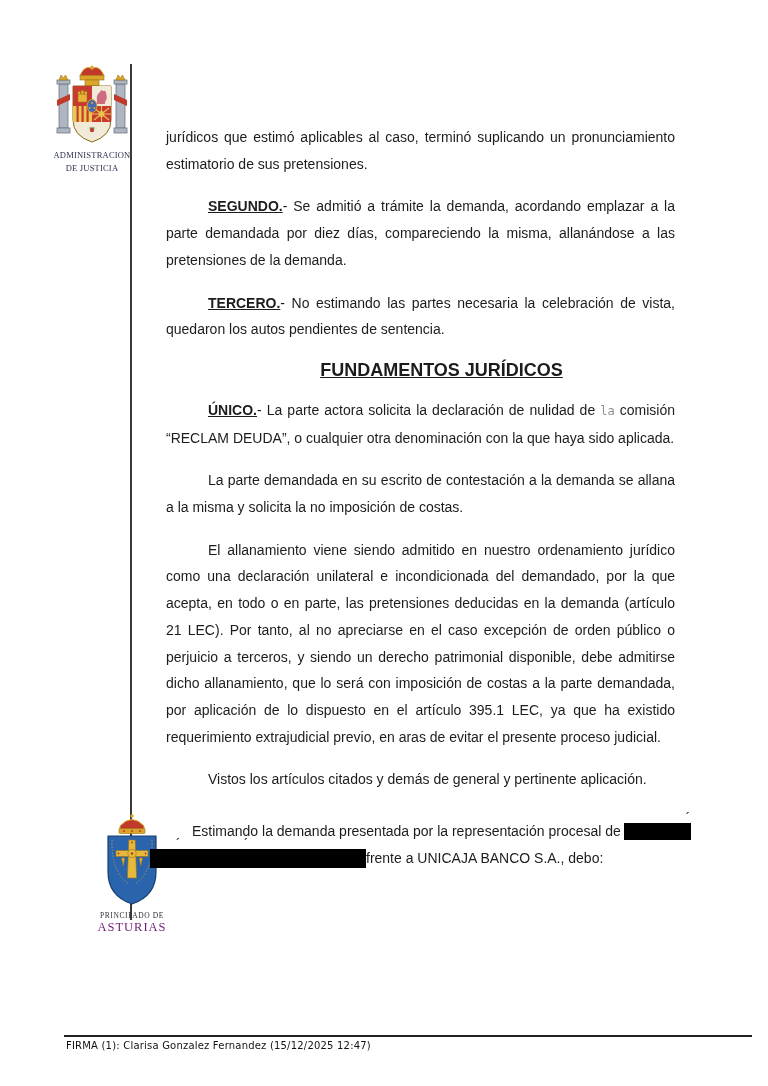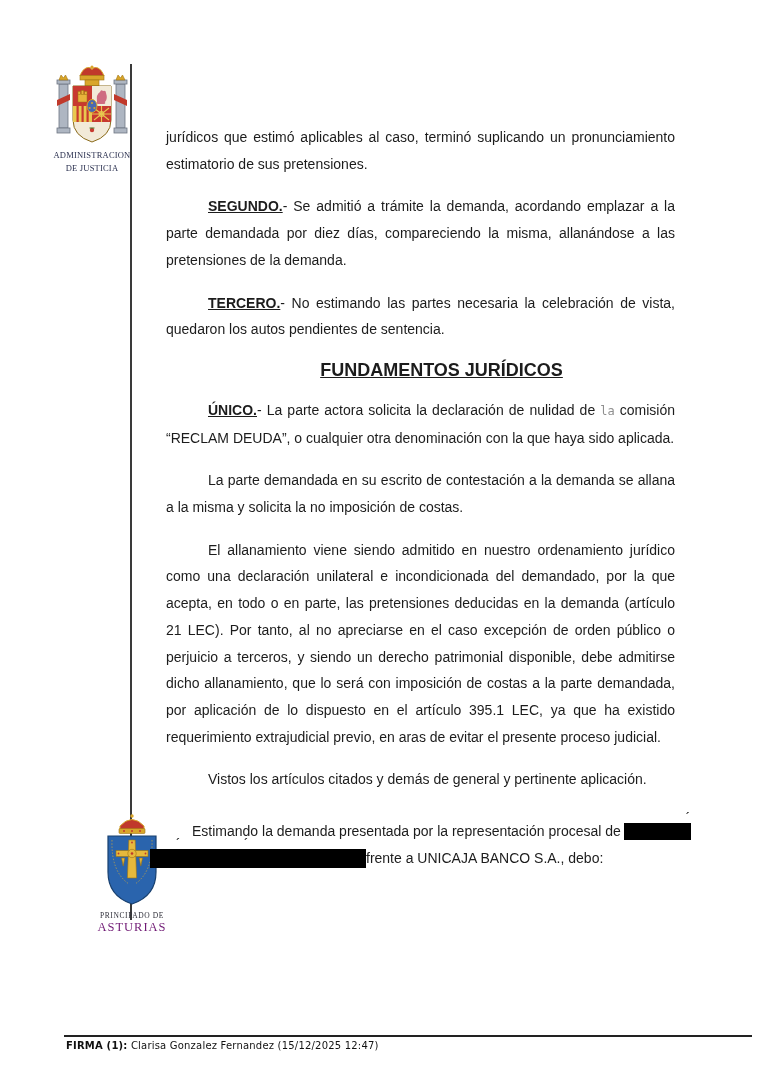--- a/index.html
+++ b/index.html
@@ -41,21 +41,21 @@
   .redact { display:inline-block; background:#000; position:relative; }
   .bar1 { flex:1 1 auto; min-width:40px; height:17px; margin-left:3px; }
   .bar2 { width:216px; height:19px; flex:0 0 auto; }
   .acc { position:absolute; top:-10px; font-style:normal; font-size:13px; line-height:10px; color:#000; }
   .acc-r { right:1px; } .acc-a { left:26px; } .acc-b { left:94px; }
 
   
   .footer-rule { position:absolute; left:64px; top:1035px; width:688px; height:2px; background:#222; }
   .footer-text { position:absolute; left:66px; top:1040px; font-family:"DejaVu Sans", sans-serif;
     font-size:10px; line-height:12px; color:#111; letter-spacing:.2px; }
-  .footer-text b { font-weight:bold; }
+  .footer-text b { font-weight:normal; }
 </style>
 </head>
 <body>
 
 <div class="page">
 
   <div class="vrule"></div>
 
   <div class="emblem-top">
     <svg viewBox="0 0 74 84" width="74" height="84">

